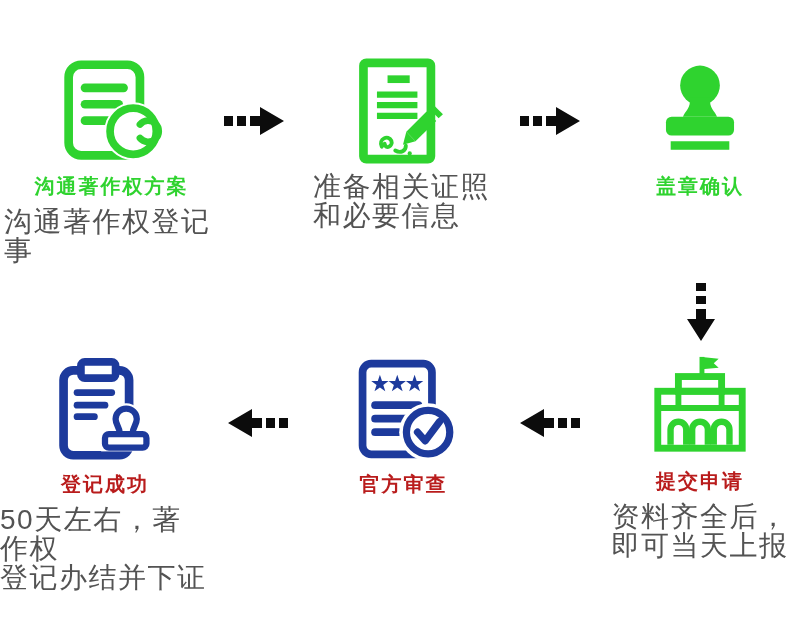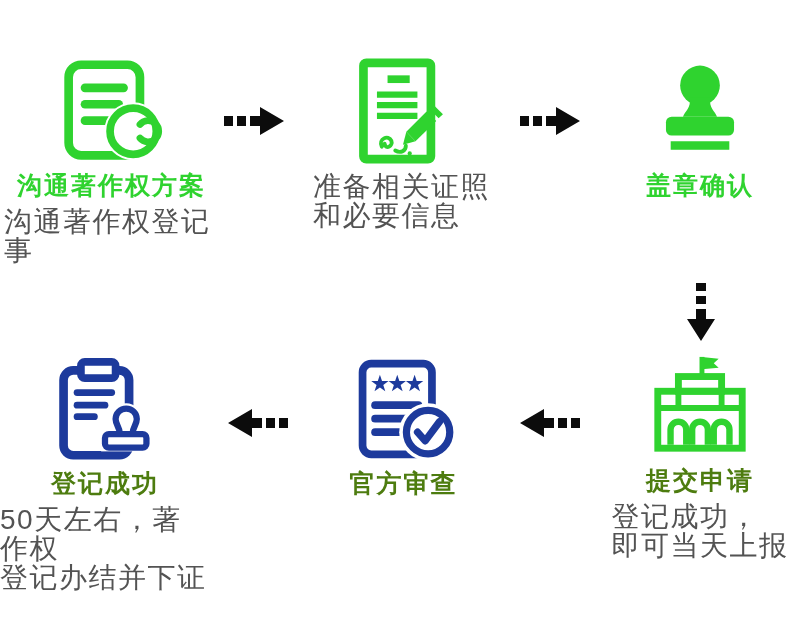--- a/index.html
+++ b/index.html
@@ -1,23 +1,23 @@
 <!DOCTYPE html>
 <html><head>
 <meta charset="utf-8">
 <style>
   html,body{margin:0;padding:0;background:#fff;}
   .canvas{position:relative;width:800px;height:617px;background:#ffffff;overflow:hidden;
           font-family:"Liberation Sans", sans-serif;}
   .step{position:absolute;display:flex;flex-direction:column;align-items:center;}
   .icon-box{height:112px;display:flex;align-items:center;justify-content:center;}
-  .title{font-family:"Liberation Serif", serif;font-weight:700;font-size:25px;line-height:32px;
+  .title{font-family:"Liberation Serif", serif;font-weight:700;font-size:20px;line-height:32px;
          letter-spacing:2px;margin-top:3px;white-space:nowrap;}
   .title.green{color:#2fd32f;}
-  .title.dark{color:#4d7c0f;}
+  .title.dark{color:#b91c1c;}
   .desc{font-size:28px;line-height:29px;letter-spacing:1.5px;color:#535353;margin-top:5px;
         width:fit-content;text-align:left;}
   .arrow{position:absolute;}
   .gi{color:#2fd32f;}
   .bi{color:#1d3a9c;}
   .ai{color:#0c0c0c;}
 </style>
 </head>
 <body>
 
@@ -84,21 +84,21 @@
         <line x1="12" y1="57" x2="98" y2="57" stroke="currentColor" stroke-width="6"></line>
         <line x1="33" y1="40" x2="33" y2="57" stroke="currentColor" stroke-width="6"></line>
         <line x1="77" y1="40" x2="77" y2="57" stroke="currentColor" stroke-width="6"></line>
         <path d="M25,94.5 L25,79 A8,8 0 0 1 41,79 L41,94.5" fill="none" stroke="currentColor" stroke-width="6.5"></path>
         <path d="M47,94.5 L47,79 A8,8 0 0 1 63,79 L63,94.5" fill="none" stroke="currentColor" stroke-width="6.5"></path>
         <path d="M69,94.5 L69,79 A8,8 0 0 1 85,79 L85,94.5" fill="none" stroke="currentColor" stroke-width="6.5"></path>
       </svg>
     </div>
     <div class="title dark">提交申请</div>
     <div class="desc">
-      <div>登记成功，</div>
+      <div>资料齐全后，</div>
       <div>即可当天上报</div>
     </div>
   </div>
 
   <div class="step" style="left:296px;top:353px;width:215px;">
     <div class="icon-box bi">
       <svg viewBox="0 0 110 110" width="106" height="106">
         <rect x="12" y="8" width="72" height="94" rx="9" fill="none" stroke="currentColor" stroke-width="8"></rect>
         <path transform="translate(30,29)" d="M0,-9.5 L2.2,-3 L9,-3 L3.5,1.2 L5.6,7.7 L0,3.7 L-5.6,7.7 L-3.5,1.2 L-9,-3 L-2.2,-3 Z" fill="currentColor"></path>
         <path transform="translate(48,29)" d="M0,-9.5 L2.2,-3 L9,-3 L3.5,1.2 L5.6,7.7 L0,3.7 L-5.6,7.7 L-3.5,1.2 L-9,-3 L-2.2,-3 Z" fill="currentColor"></path>

